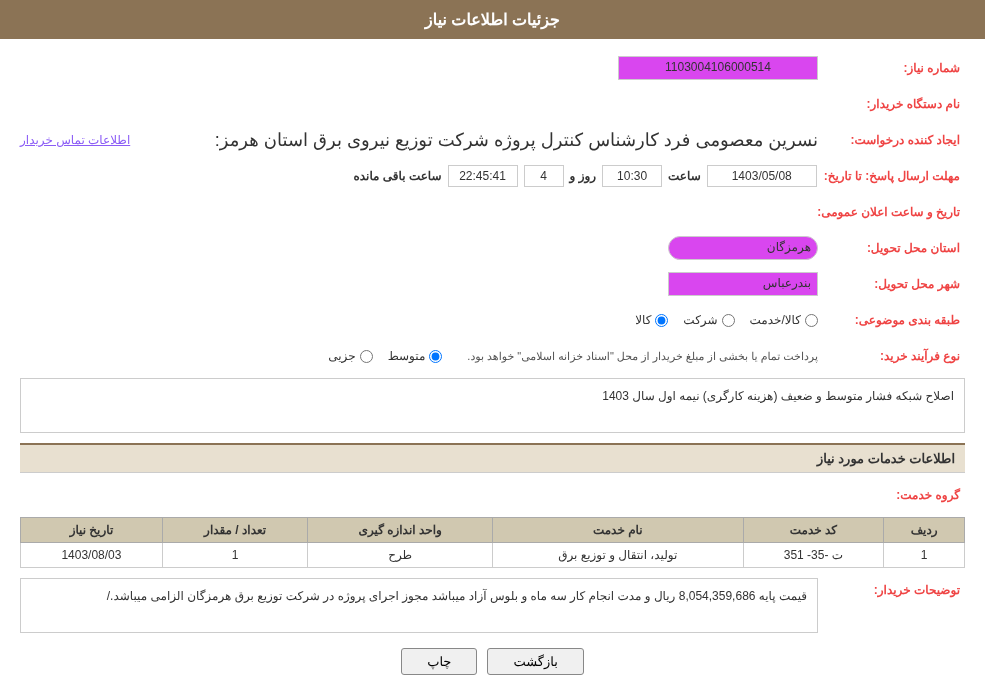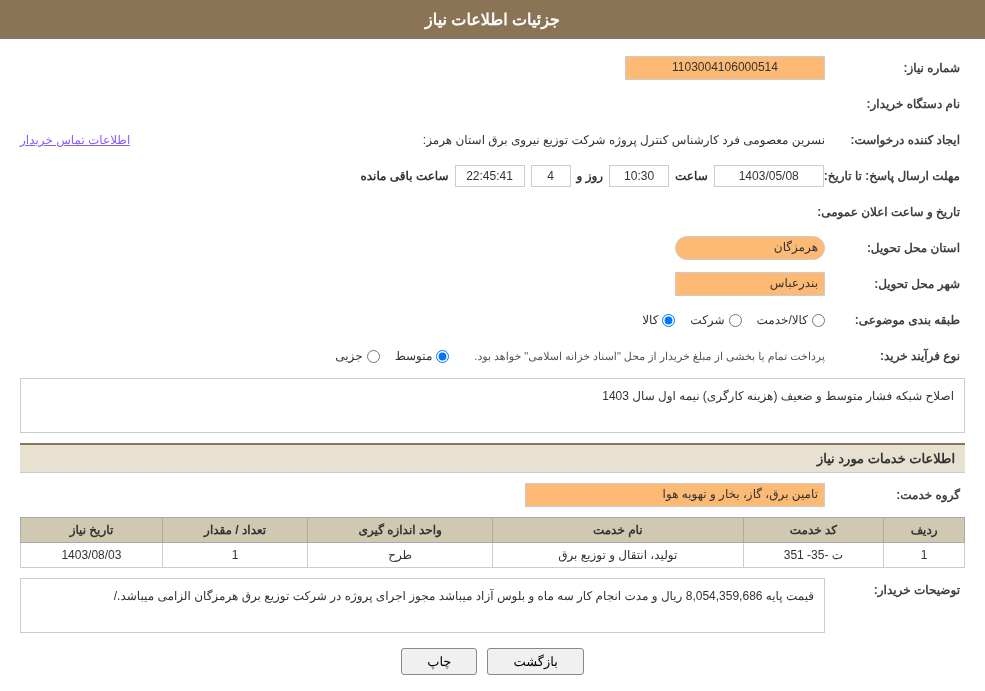--- a/index.html
+++ b/index.html
@@ -27,31 +27,32 @@
       padding: 15px 20px;
       background: #fff;
     }
     .form-row {
       display: flex;
       align-items: center;
       margin-bottom: 8px;
       min-height: 28px;
     }
     .label {
-      color: #404040;
+      color: #ef4444;
       font-weight: bold;
       white-space: nowrap;
       min-width: 140px;
       text-align: right;
       padding-right: 5px;
       font-size: 12px;
+      margin-left: 7px;
     }
     .value-box {
       border: 1px solid #ccc;
-      background: #fdba74;
+      background: #d946ef;
       padding: 3px 6px;
       min-height: 24px;
       font-size: 12px;
       display: inline-block;
     }
     .date-time-val {
       border: 1px solid #ccc;
       padding: 3px 6px;
       font-size: 12px;
       background: #fff;
@@ -164,21 +165,21 @@
       <span class="label">شماره نیاز:</span>
       <div class="value-box" style="min-width:200px; text-align:center; direction:ltr;">1103004106000514</div>
     </div>
 
     <div class="form-row">
       <span class="label">نام دستگاه خریدار:</span>
     </div>
 
     <div class="form-row">
       <span class="label">ایجاد کننده درخواست:</span>
-      <span style="font-size:12px; flex:1; text-align:right;">نسرین معصومی فرد کارشناس کنترل پروژه شرکت توزیع نیروی برق استان هرمز:</span>
+      <span style="font-size:18px; flex:1; text-align:right;">نسرین معصومی فرد کارشناس کنترل پروژه شرکت توزیع نیروی برق استان هرمز:</span>
       <span class="link-style" style="margin-right:5px;">اطلاعات تماس خریدار</span>
     </div>
 
     <div class="form-row">
       <span class="label">مهلت ارسال پاسخ: تا تاریخ:</span>
       <div class="time-row">
         <span class="date-time-val" style="min-width:110px;">1403/05/08</span>
         <span class="time-label">ساعت</span>
         <span class="date-time-val" style="min-width:60px;">10:30</span>
         <span class="time-label">روز و</span>
@@ -238,21 +239,20 @@
     <div style="margin-bottom:10px;">
       <div class="desc-box">اصلاح شبکه فشار متوسط و ضعیف (هزینه کارگری) نیمه اول سال 1403</div>
     </div>
 
     <div class="section-title">
       <span>اطلاعات خدمات مورد نیاز</span>
     </div>
 
     <div class="form-row">
       <span class="label">گروه خدمت:</span>
-      <div class="value-box" style="min-width:300px; text-align:right;">تامین برق، گاز، بخار و تهویه هوا</div>
     </div>
 
     <table class="data-table">
       <thead>
         <tr>
           <th>ردیف</th>
           <th>کد خدمت</th>
           <th>نام خدمت</th>
           <th>واحد اندازه گیری</th>
           <th>تعداد / مقدار</th>

